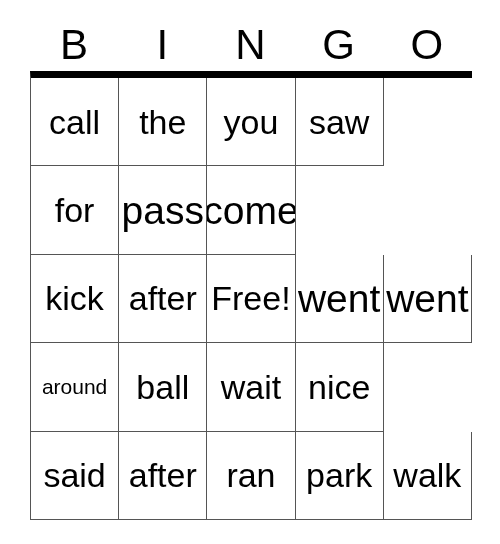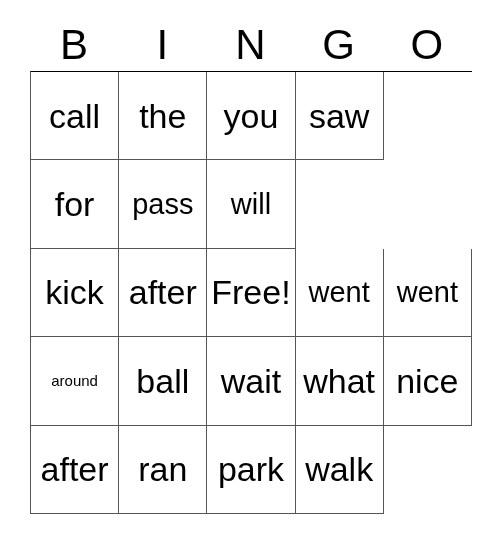--- a/index.html
+++ b/index.html
@@ -35,21 +35,21 @@
     justify-content: center;
     font-size: 42px;
     line-height: 1;
     font-weight: 400;
     color: #000000;
   }
 
   
   .grid {
     width: 441px;
-    border-top: 1px solid #000000;
+    border-top: 7px solid #000000;
     border-left: 1px solid #555555;
     box-sizing: content-box;
   }
   .grid-row {
     display: flex;
     width: 441px;
   }
   .cell {
     width: 87.2px;
     height: 87.4px;
@@ -63,24 +63,24 @@
   }
   .cell-text {
     font-size: 34px;
     line-height: 1;
     white-space: nowrap;
     text-align: center;
     color: #000000;
   }
   
   .cell-text.fit-tight {
-    font-size: 29px;
+    font-size: 39px;
   }
   .cell-text.fit-tighter {
-    font-size: 15px;
+    font-size: 21px;
   }
 </style>
 </head>
 <body>
 
 <div class="card">
 
   <div class="header-row">
     <div class="header-cell">B</div>
     <div class="header-cell">I</div>
@@ -107,21 +107,21 @@
     </div>
 
     <div class="grid-row">
       <div class="cell">
           <span class="cell-text">for</span>
         </div>
       <div class="cell">
           <span class="cell-text fit-tight">pass</span>
         </div>
       <div class="cell">
-          <span class="cell-text fit-tight">will</span>
+          <span class="cell-text fit-tight">come</span>
         </div>
     </div>
 
     <div class="grid-row">
       <div class="cell">
           <span class="cell-text">kick</span>
         </div>
       <div class="cell">
           <span class="cell-text">after</span>
         </div>
@@ -140,28 +140,28 @@
       <div class="cell">
           <span class="cell-text fit-tighter">around</span>
         </div>
       <div class="cell">
           <span class="cell-text">ball</span>
         </div>
       <div class="cell">
           <span class="cell-text">wait</span>
         </div>
       <div class="cell">
-          <span class="cell-text">what</span>
-        </div>
-      <div class="cell">
           <span class="cell-text">nice</span>
         </div>
     </div>
 
     <div class="grid-row">
+      <div class="cell">
+          <span class="cell-text">said</span>
+        </div>
       <div class="cell">
           <span class="cell-text">after</span>
         </div>
       <div class="cell">
           <span class="cell-text">ran</span>
         </div>
       <div class="cell">
           <span class="cell-text">park</span>
         </div>
       <div class="cell">

